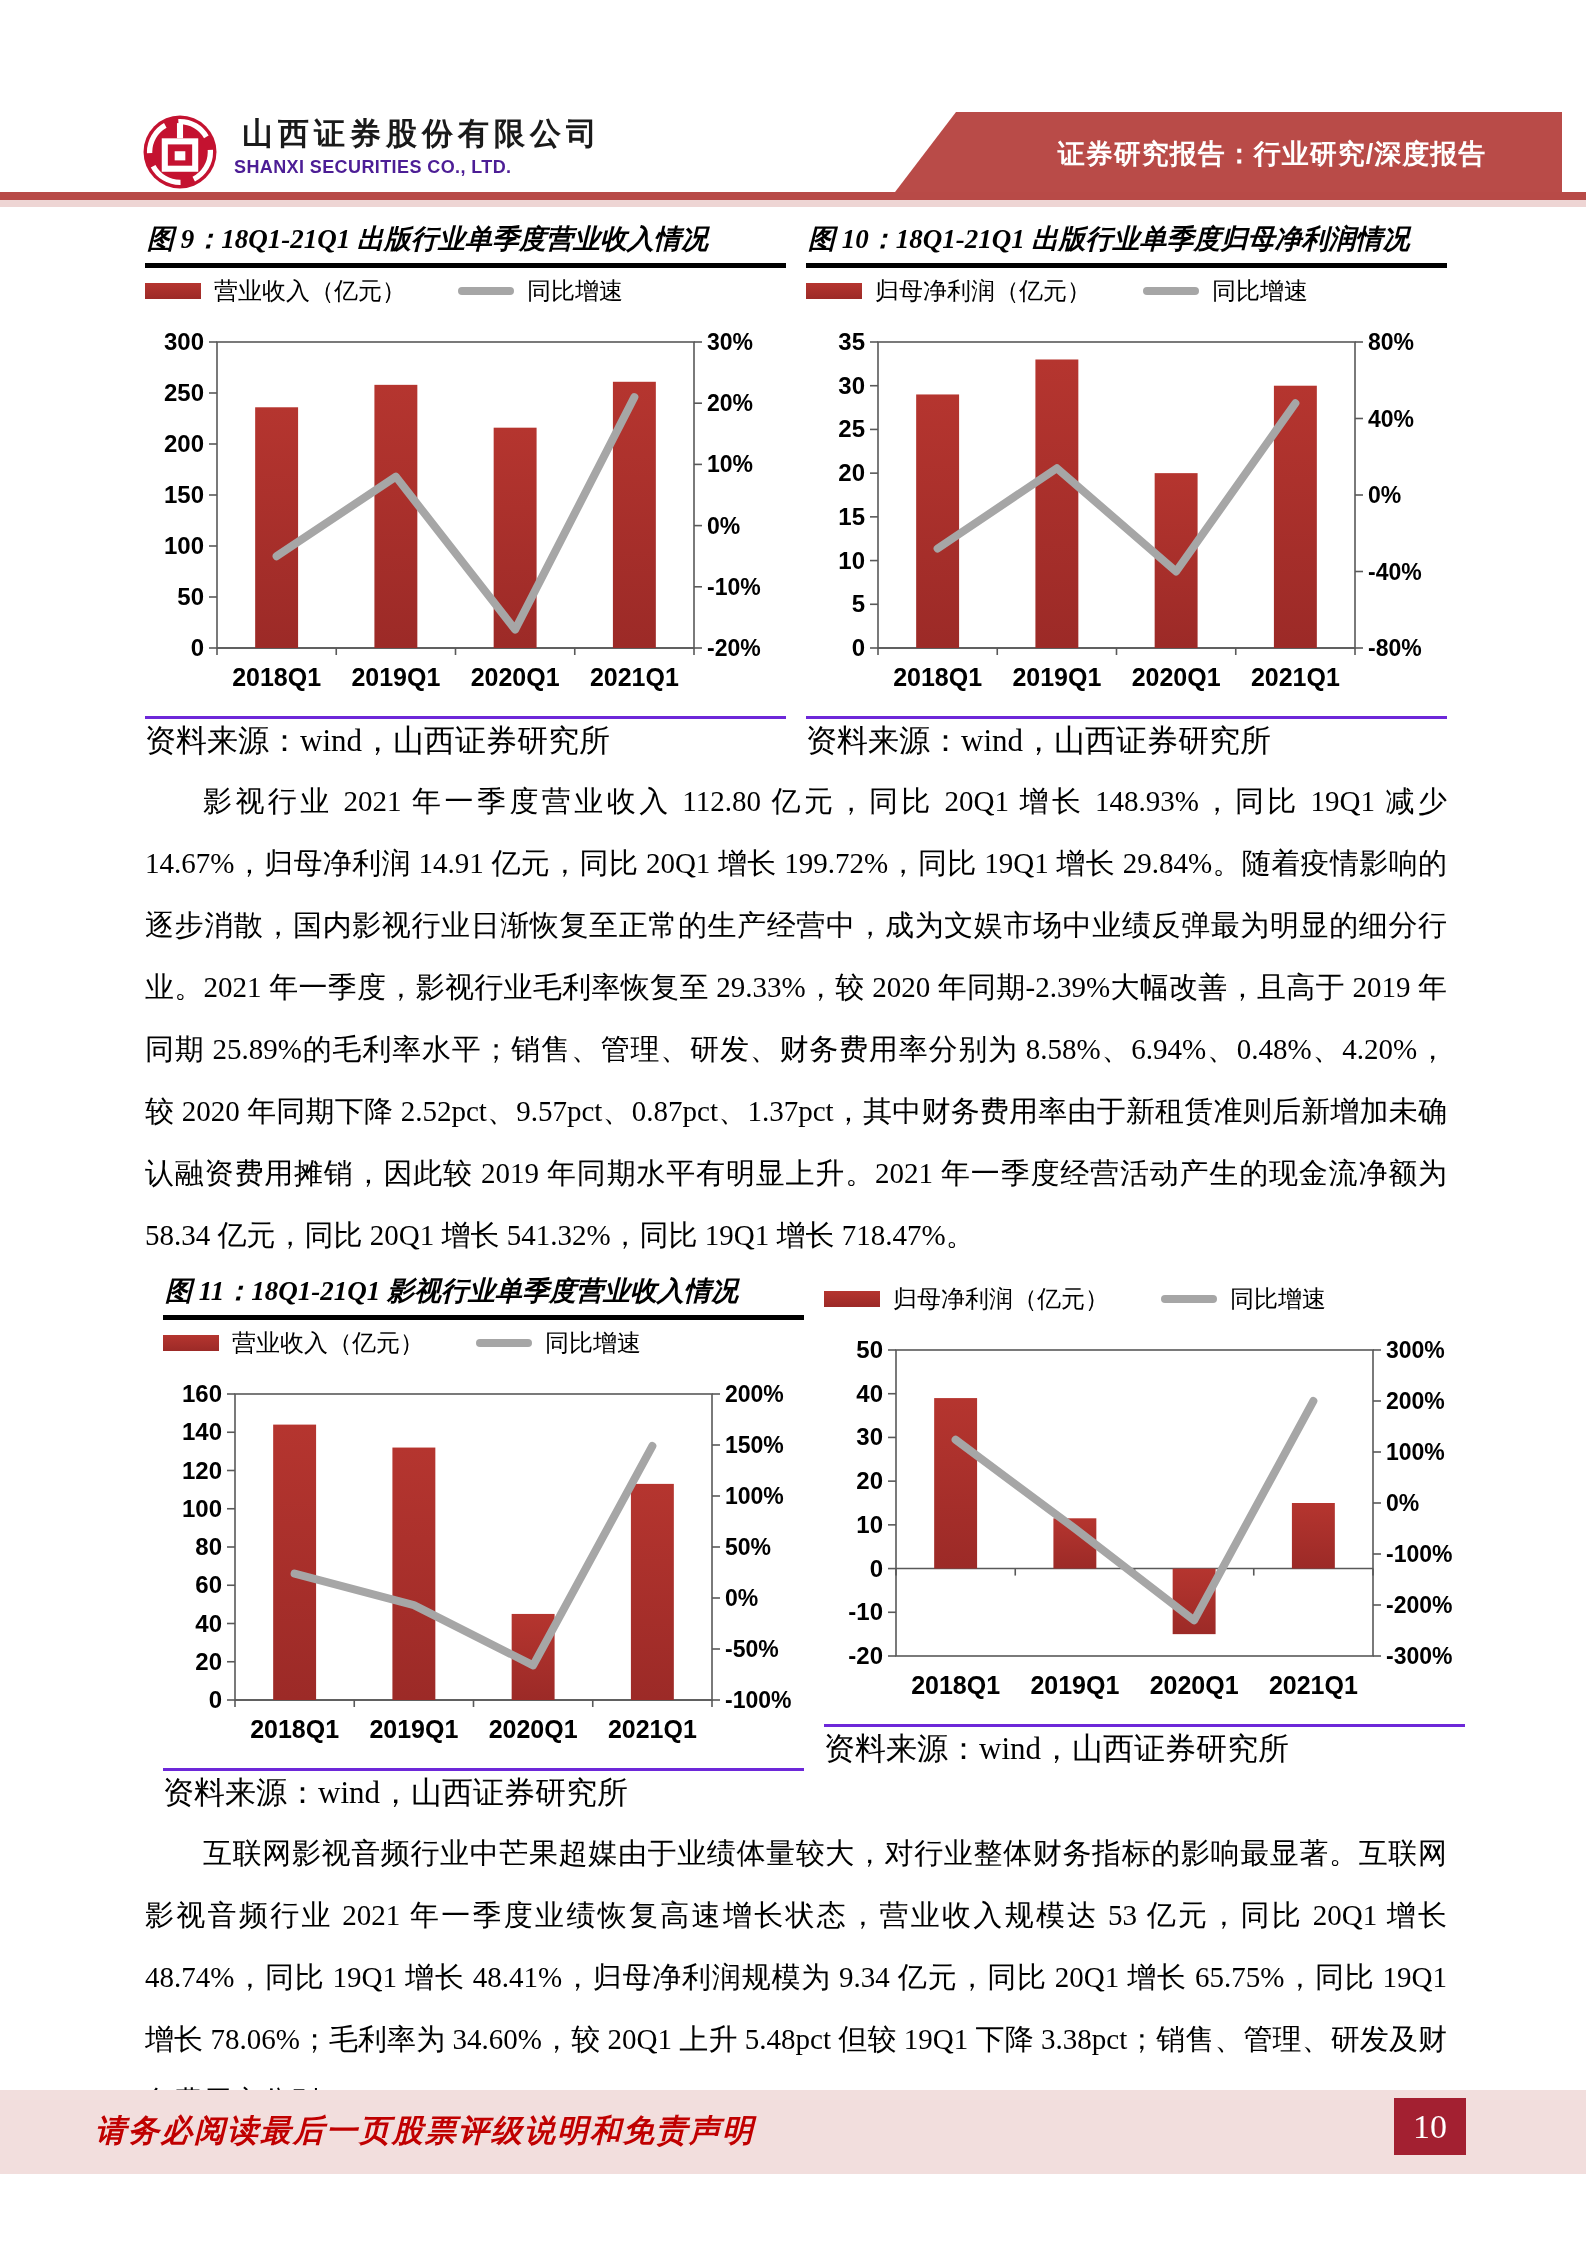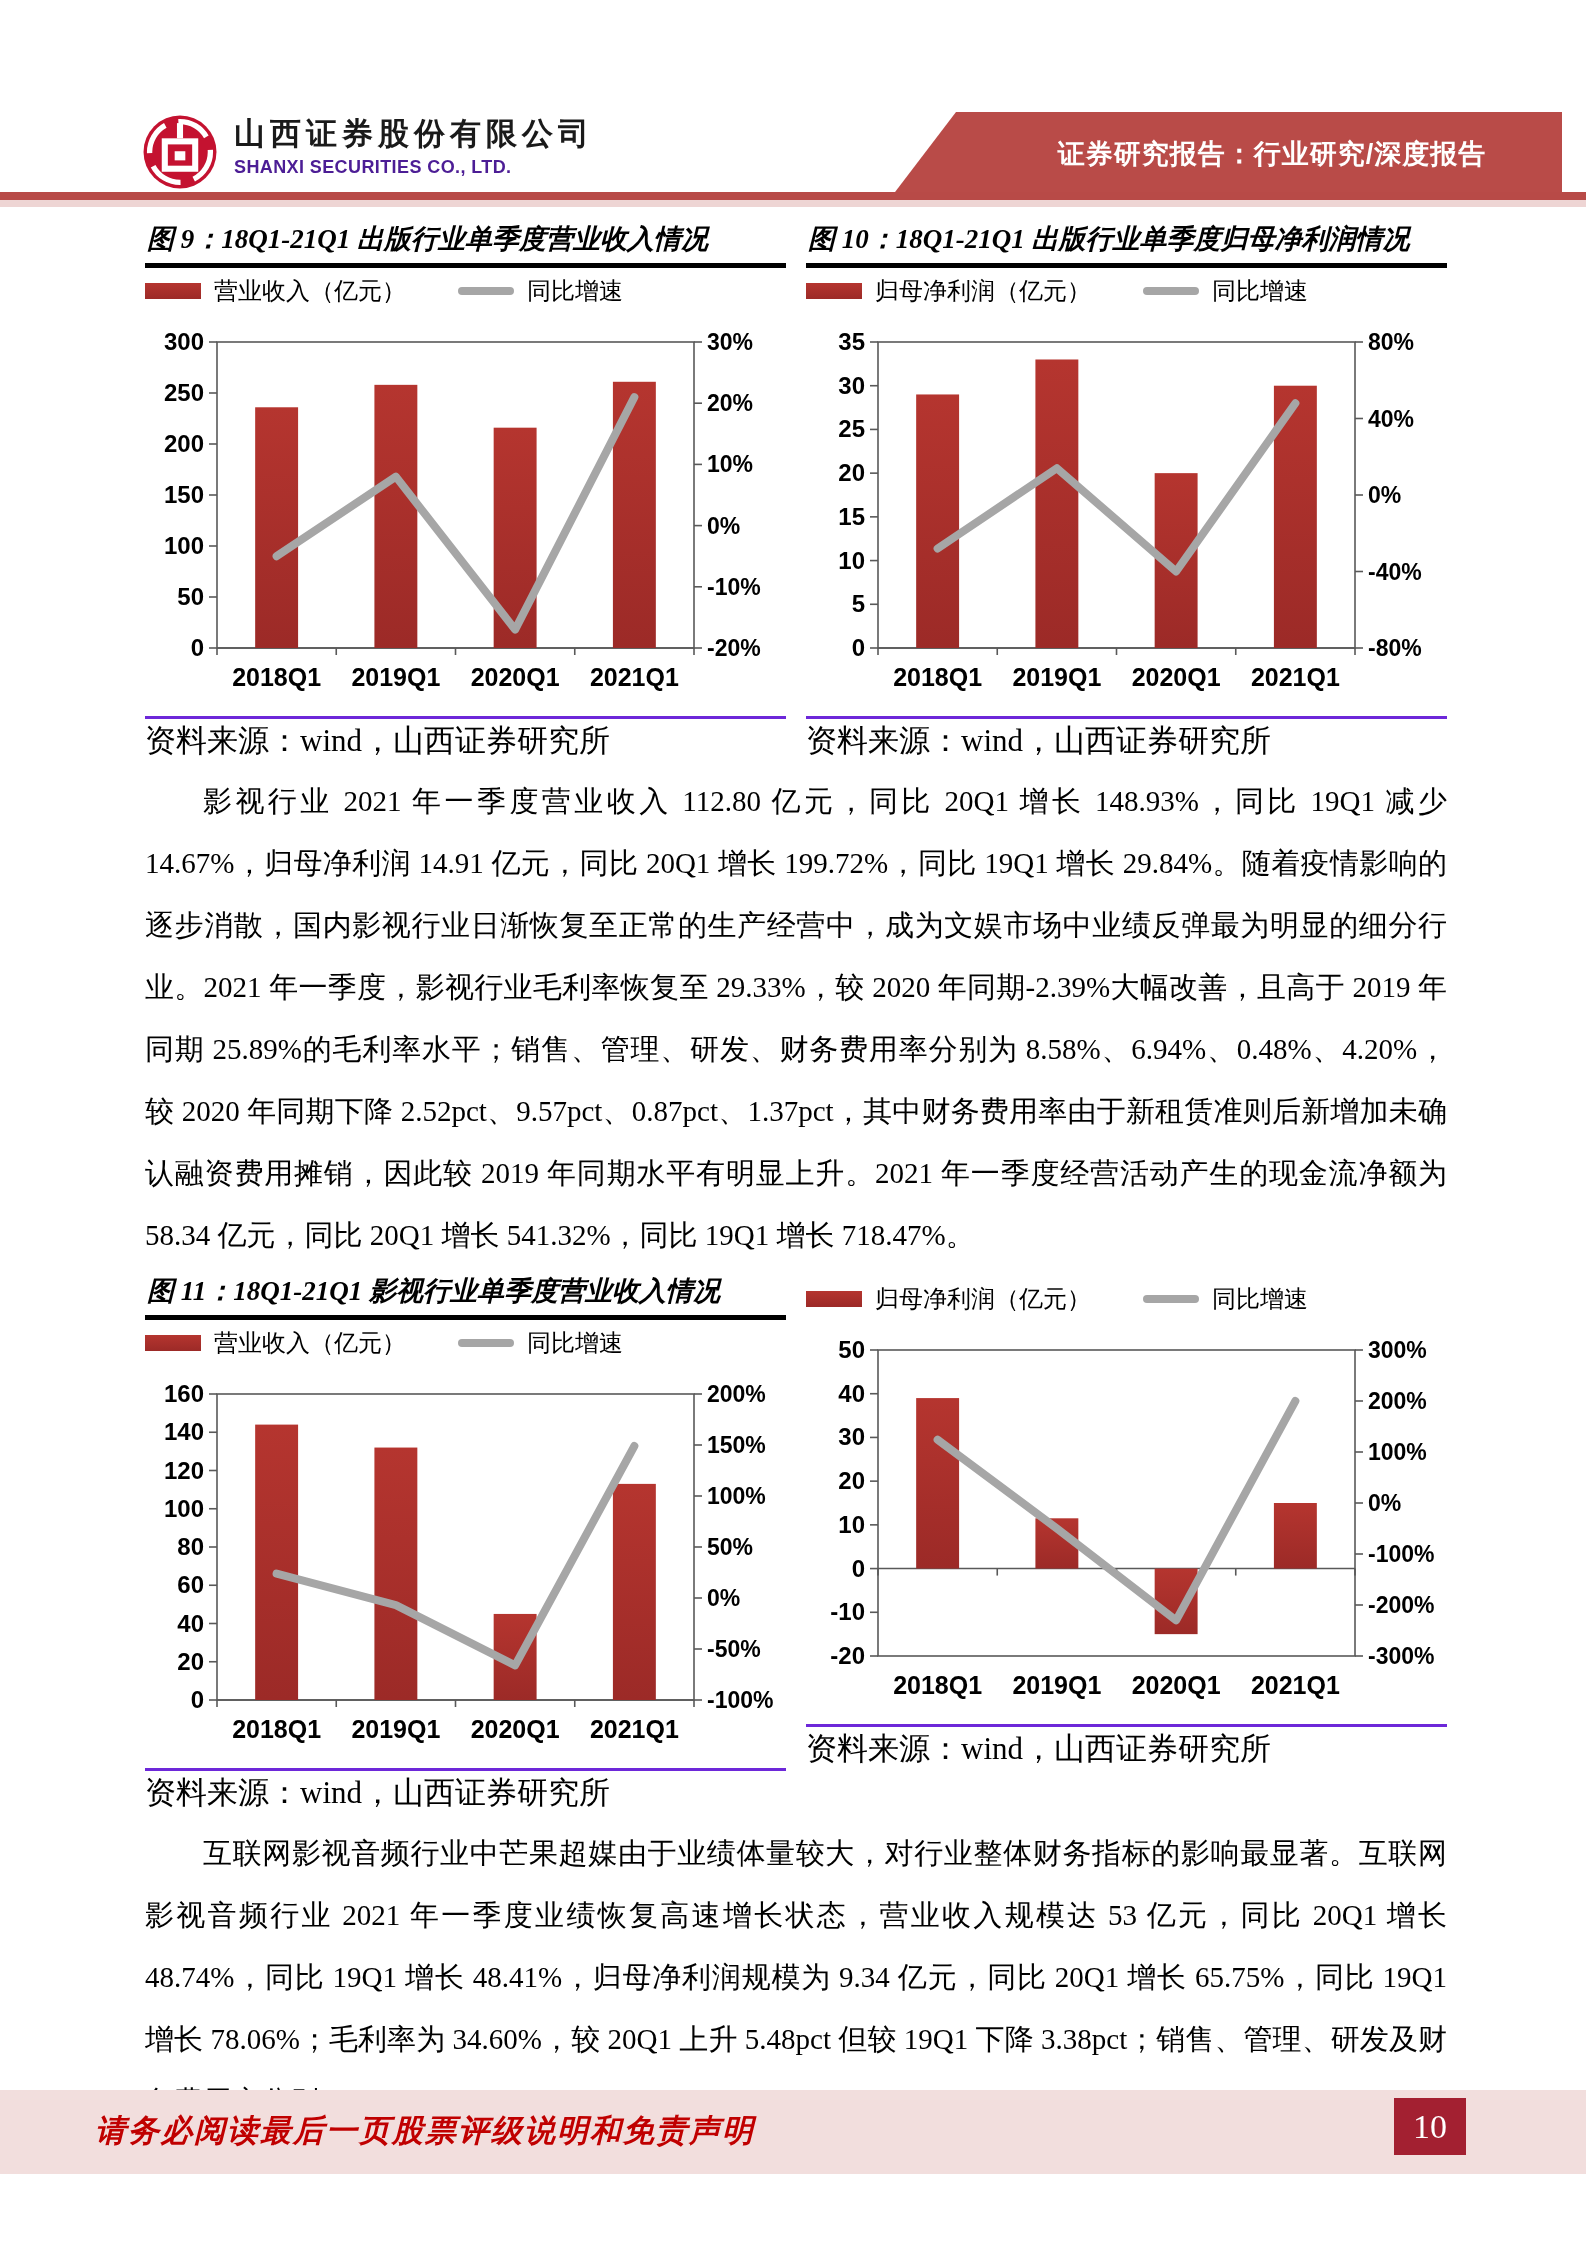--- a/index.html
+++ b/index.html
@@ -2,21 +2,21 @@
 <html><head>
 <meta charset="utf-8">
 <style>
   html,body{margin:0;padding:0;background:#e8e8e8;}
   .page{position:relative;width:1586px;height:2244px;background:#ffffff;overflow:hidden;
         font-family:"Liberation Serif","DejaVu Serif",serif;color:#000;}
   
   .logo{position:absolute;left:142px;top:114px;width:76px;height:76px;}
   .brand{position:absolute;left:234px;top:116px;}
   .brand-cn{font-family:"Liberation Sans","DejaVu Sans",sans-serif;font-weight:bold;
-            font-size:31px;letter-spacing:5px;color:#1a1a1a;line-height:36px;}
+            font-size:31px;letter-spacing:5px;color:#1a1a1a;line-height:36px;margin-left:8px;}
   .brand-en{font-family:"Liberation Sans","DejaVu Sans",sans-serif;font-weight:bold;
             font-size:18px;letter-spacing:0.4px;color:#4c1d95;line-height:24px;margin-top:3px;}
   .banner{position:absolute;left:892px;right:24px;top:112px;height:84px;
           clip-path:polygon(64px 0,100% 0,100% 100%,0 100%);
           display:flex;align-items:center;justify-content:center;padding-left:90px;box-sizing:border-box;}
   .banner-text{color:#fff;font-family:"Liberation Sans","DejaVu Sans",sans-serif;
                font-weight:bold;font-size:27px;letter-spacing:1px;text-align:right;}
   .rule-dark{position:absolute;left:0;top:192px;width:100%;height:8px;}
   .rule-light{position:absolute;left:0;top:200px;width:100%;height:7px;}
   
@@ -29,21 +29,21 @@
   .chart-legend{display:flex;align-items:center;justify-content:flex-start;gap:13px;
                 height:34px;margin-top:6px;font-size:24px;}
   .lg-bar-swatch{display:inline-block;width:56px;height:16px;}
   .lg-line-swatch{display:inline-block;width:56px;height:8px;border-radius:4px;}
   .chart-source{border-top:3px solid #6d28d9;margin-top:0;padding-top:7px;
                 font-size:31px;line-height:30px;}
   .para{font-size:29px;line-height:62px;text-align:justify;text-indent:2em;
         margin:0;width:1302px;}
   .para1{margin-top:14px;}
   .para2{margin-top:14px;}
-  .row2{margin-top:10px;}
+  .row2{margin-top:10px;margin-left:18px;}
   
   .footer-bar{position:absolute;left:0;top:2090px;width:100%;height:84px;}
   .footer-text{position:absolute;left:95px;top:2110px;font-size:31px;font-weight:bold;
                font-style:italic;letter-spacing:2px;}
   .page-badge{position:absolute;left:1394px;top:2098px;width:72px;height:57px;
               display:flex;align-items:center;justify-content:center;
               color:#fff;font-size:34px;}
   svg text{font-family:"Liberation Sans","DejaVu Sans",sans-serif;}
 </style>
 </head>

